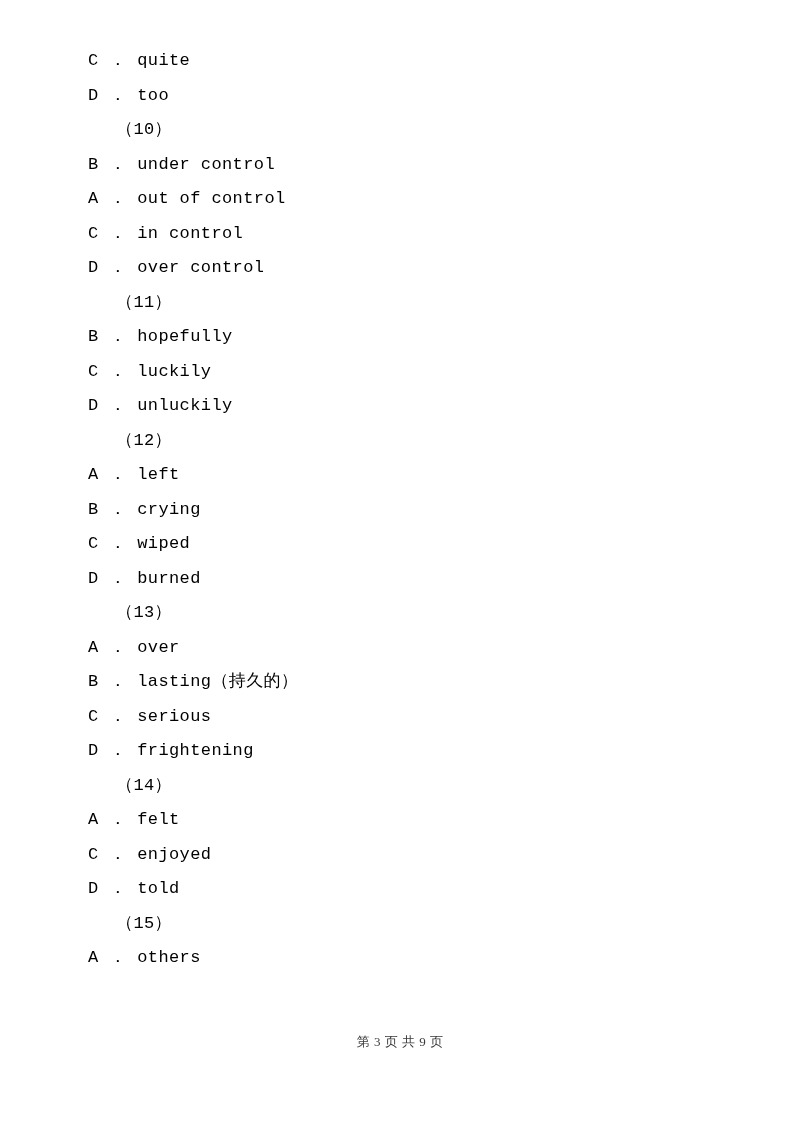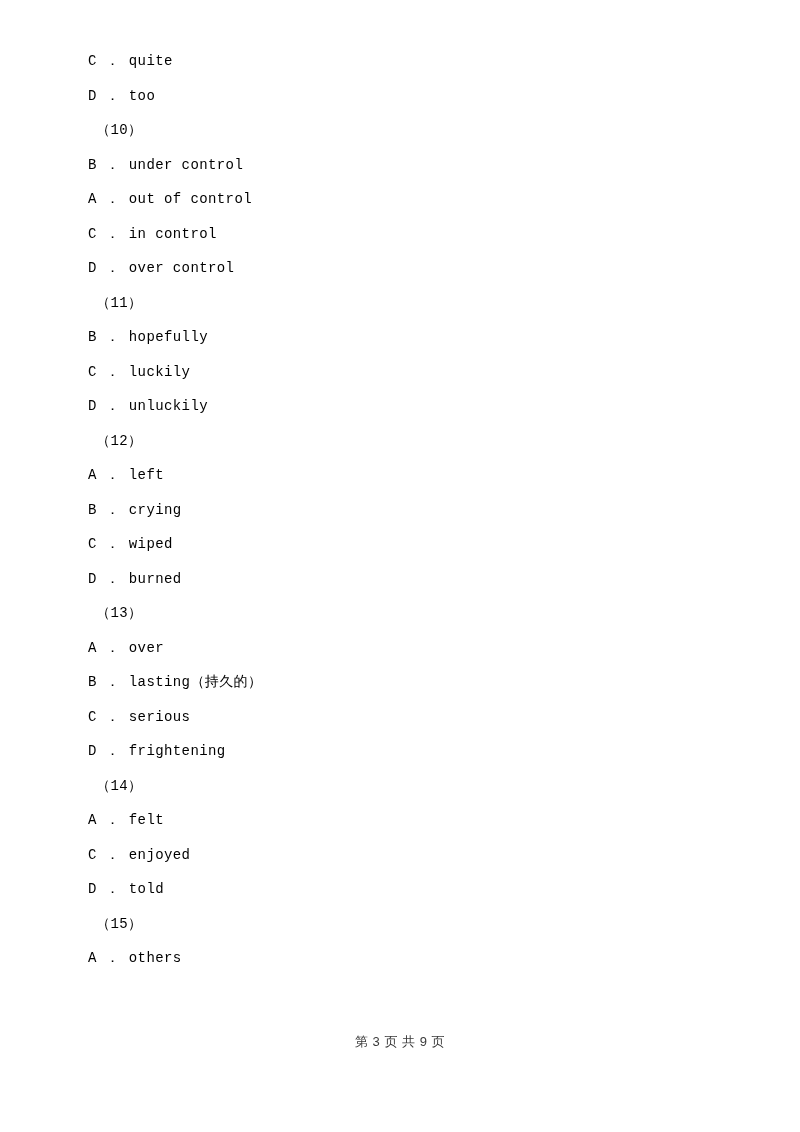--- a/index.html
+++ b/index.html
@@ -22,36 +22,37 @@
     background: #ffffff;
   }
   .content {
     position: absolute;
     left: 88px;
     top: 44px;
     width: 640px;
   }
   .line {
     font-family: "Liberation Mono", monospace;
-    font-size: 14px;
+    font-size: 17px;
     line-height: 34.5px;
     color: #000000;
     white-space: pre;
     letter-spacing: 0.4px;
   }
   .line.group {
     padding-left: 8px;
+    margin-left: 20px;
   }
   .footer {
     position: absolute;
     left: 0;
     top: 1033px;
     width: 800px;
     text-align: center;
-    font-family: Liberation Sans, sans-serif;
+    font-family: Liberation Serif, serif;
     font-size: 13px;
     color: #3a3a3a;
     letter-spacing: 0.5px;
   }
 </style>
 </head>
 <body>
 
 <div class="page">
   <div class="content">

